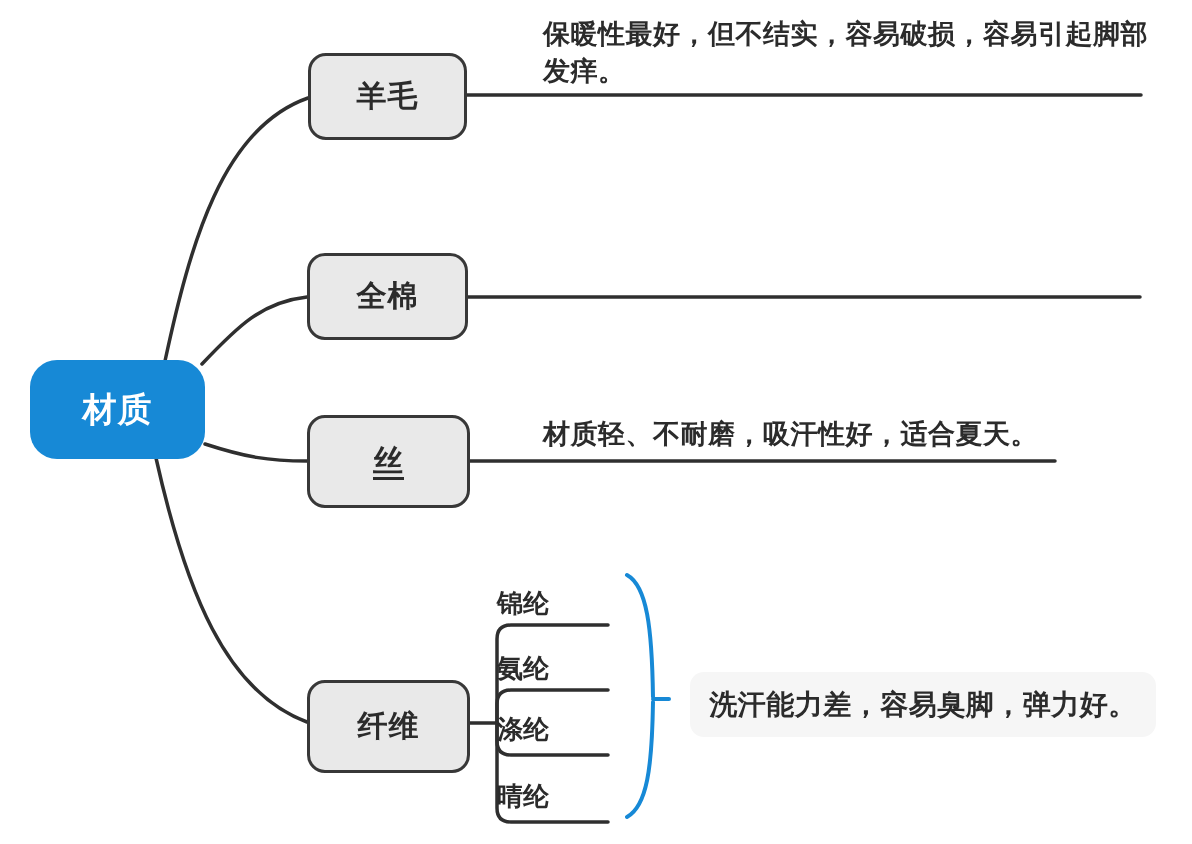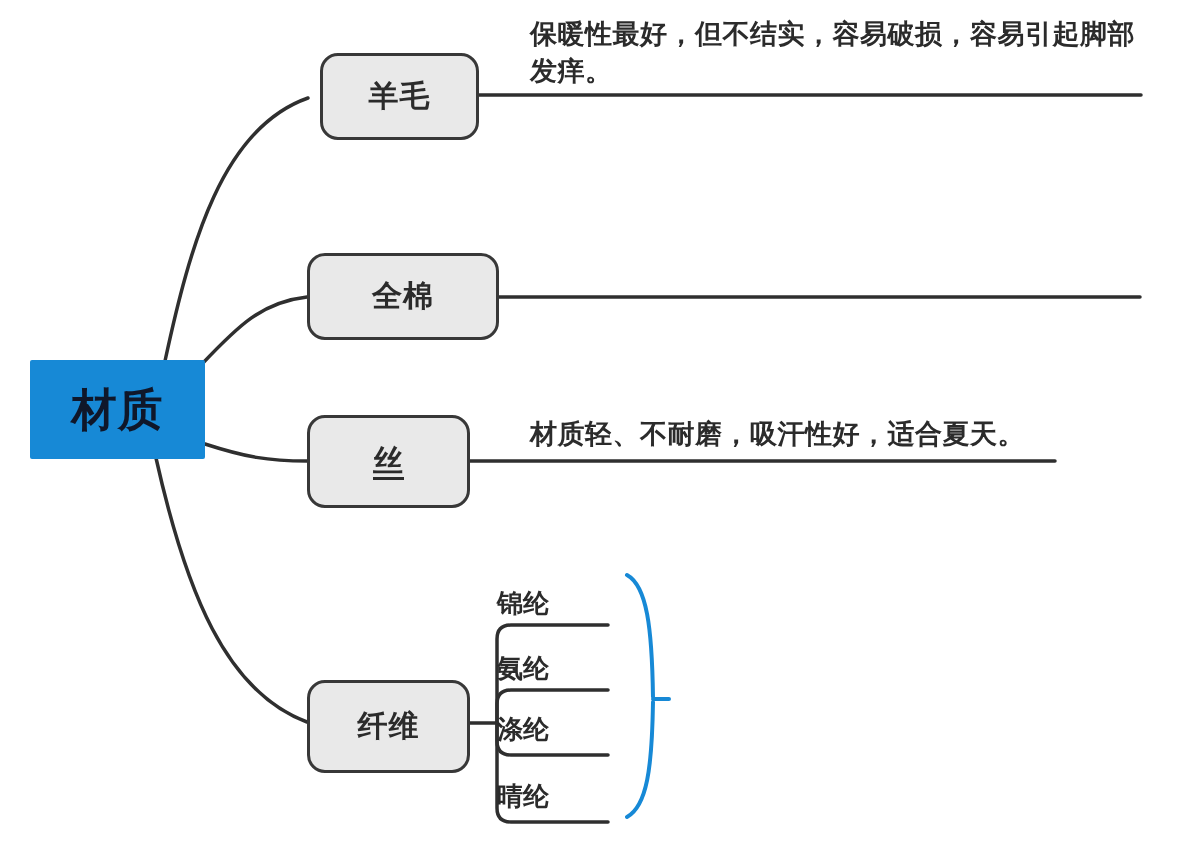--- a/index.html
+++ b/index.html
@@ -35,32 +35,33 @@
     border:3.5px solid var(--node-border);
     border-radius:18px;
     font-weight:bold;
     color:var(--text);
     font-size:30px;
     letter-spacing:1px;
   }
   .node.root{
     background:var(--blue);
     border:none;
-    border-radius:2px;
-    color:#0f172a;
-    font-size:45px;
+    border-radius:27px;
+    color:#ffffff;
+    font-size:34px;
   }
   .desc{
     position:absolute;
     width:615px;
     font-weight:bold;
     color:var(--text);
     font-size:27px;
     line-height:37px;
     letter-spacing:0.5px;
+    margin-left:13px;
   }
   .leaf-label{
     position:absolute;
     left:497px;
     width:112px;
     font-weight:bold;
     color:var(--text);
     font-size:26px;
   }
   .summary{
@@ -99,35 +100,38 @@
     <path d="M497,723 L497,741 Q497,755 511,755 L608,755"></path>
     <path d="M497,723 L497,808 Q497,822 511,822 L608,822"></path>
 
     <path class="blue" d="M627,575 C647,586 652,628 653,697 M627,817 C647,806 652,768 653,702 M653,699 L669,699"></path>
   </svg>
 
   <div class="node root" style="left:30px;top:360px;width:175px;height:99px;">
     <span>材质</span>
   </div>
 
-  <div class="node" style="left:320px;top:53px;width:159px;height:87px;">
+  <div class="node" style="left:308px;top:53px;width:159px;height:87px;">
     <span>羊毛</span>
   </div>
-  <div class="node" style="left:307px;top:253px;width:192px;height:87px;">
+  <div class="node" style="left:307px;top:253px;width:161px;height:87px;">
     <span>全棉</span>
   </div>
   <div class="node" style="left:307px;top:415px;width:163px;height:93px;">
     <span class="underlined">丝</span>
   </div>
   <div class="node" style="left:307px;top:680px;width:163px;height:93px;">
     <span>纤维</span>
   </div>
 
   <div class="desc" style="left:530px;top:16px;">保暖性最好，但不结实，容易破损，容易引起脚部发痒。</div>
   <div class="desc" style="left:530px;top:416px;">材质轻、不耐磨，吸汗性好，适合夏天。</div>
 
   <div class="leaf-label" style="top:586px;">锦纶</div>
   <div class="leaf-label" style="top:651px;font-family:Liberation Mono, monospace;">氨纶</div>
   <div class="leaf-label" style="top:712px;">涤纶</div>
   <div class="leaf-label" style="top:779px;">晴纶</div>
 
+  <div class="summary">
+    <span>洗汗能力差，容易臭脚，弹力好。</span>
+  </div>
 
 </div>
 
 </body></html>

